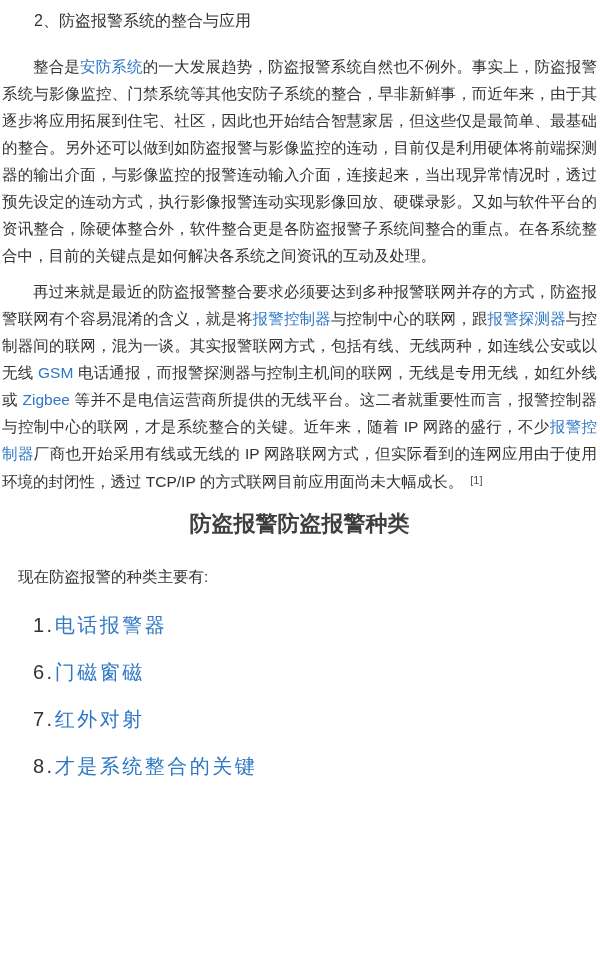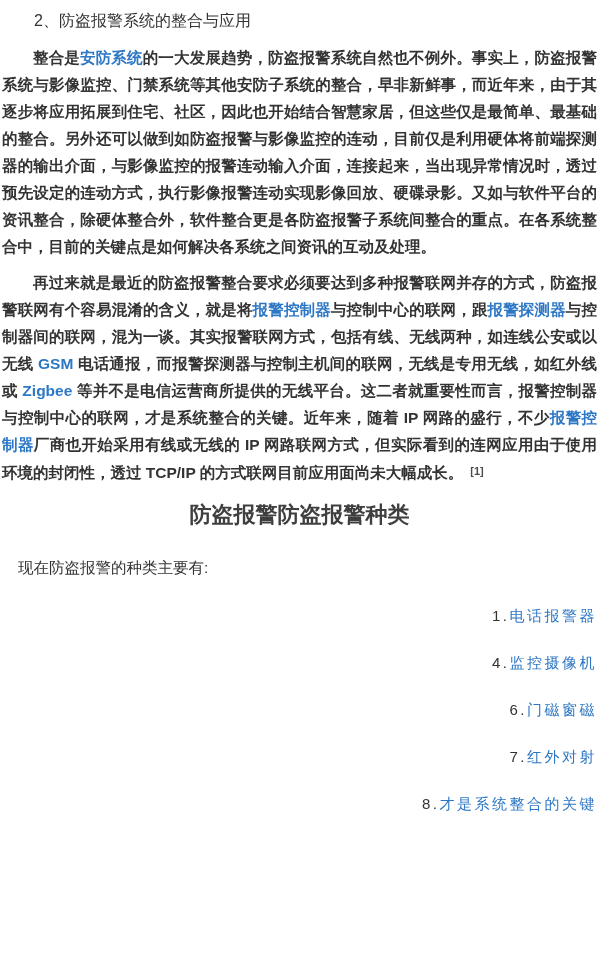--- a/index.html
+++ b/index.html
@@ -10,32 +10,31 @@
     font-family: "Liberation Sans", "DejaVu Sans", sans-serif;
     color: var(--text, #333333);
   }
   .page { padding: 10px 3px 0 2px; }
 
   .section-heading {
     font-size: 16px;
     line-height: 22px;
     text-indent: 2em;
     color: var(--text, #333333);
-    margin: 0 0 12px 0;
+    margin: 0 0 21px 0;
     font-weight: 400;
   }
 
   .para {
     font-size: 15.5px;
     line-height: 27px;
     text-indent: 2em;
     text-align: justify;
     margin: 0 0 9px 0;
     color: var(--text, #333333);
-    font-weight: bold;
   }
 
   a.link {
     color: var(--link, #2d77c5);
     text-decoration: none;
     cursor: pointer;
   }
 
   .ref {
     font-size: 11px;
@@ -57,26 +56,25 @@
   .intro {
     font-size: 15.5px;
     line-height: 20px;
     margin: 28px 0 0 16px;
     color: var(--text, #333333);
   }
 
   .type-list { margin-top: 28px; }
 
   .type-item {
-    font-size: 15px;
+    font-size: 20px;
     line-height: 20px;
     letter-spacing: 2.5px;
     margin: 0 0 27px 0;
     padding-left: 31px;
-    text-align: right;
   }
   .type-item .num { color: var(--text, #333333); }
 </style>
 </head>
 <body>
 
 <div class="page">
 
   <p class="section-heading">2、防盗报警系统的整合与应用</p>
 
@@ -84,19 +82,18 @@
     <p class="para"><span>整合是</span><a class="link">安防系统</a><span>的一大发展趋势，防盗报警系统自然也不例外。事实上，防盗报警系统与影像监控、门禁系统等其他安防子系统的整合，早非新鲜事，而近年来，由于其逐步将应用拓展到住宅、社区，因此也开始结合智慧家居，但这些仅是最简单、最基础的整合。另外还可以做到如防盗报警与影像监控的连动，目前仅是利用硬体将前端探测器的输出介面，与影像监控的报警连动输入介面，连接起来，当出现异常情况时，透过预先设定的连动方式，执行影像报警连动实现影像回放、硬碟录影。又如与软件平台的资讯整合，除硬体整合外，软件整合更是各防盗报警子系统间整合的重点。在各系统整合中，目前的关键点是如何解决各系统之间资讯的互动及处理。</span></p>
     <p class="para"><span>再过来就是最近的防盗报警整合要求必须要达到多种报警联网并存的方式，防盗报警联网有个容易混淆的含义，就是将</span><a class="link">报警控制器</a><span>与控制中心的联网，跟</span><a class="link">报警探测器</a><span>与控制器间的联网，混为一谈。其实报警联网方式，包括有线、无线两种，如连线公安或以无线 </span><a class="link">GSM</a><span> 电话通报，而报警探测器与控制主机间的联网，无线是专用无线，如红外线或 </span><a class="link">Zigbee</a><span> 等并不是电信运营商所提供的无线平台。这二者就重要性而言，报警控制器与控制中心的联网，才是系统整合的关键。近年来，随着 IP 网路的盛行，不少</span><a class="link">报警控制器</a><span>厂商也开始采用有线或无线的 IP 网路联网方式，但实际看到的连网应用由于使用环境的封闭性，透过 TCP/IP 的方式联网目前应用面尚未大幅成长。</span><span class="ref">[1]</span></p>
   </div>
 
   <h2 class="big-title">防盗报警防盗报警种类</h2>
 
   <p class="intro">现在防盗报警的种类主要有:</p>
 
   <div class="type-list">
       <div class="type-item"><span class="num">1.</span><a class="link">电话报警器</a></div>
-      <div class="type-item"><span class="num">4.</span><a class="link">监控摄像机</a></div>
       <div class="type-item"><span class="num">6.</span><a class="link">门磁窗磁</a></div>
       <div class="type-item"><span class="num">7.</span><a class="link">红外对射</a></div>
       <div class="type-item"><span class="num">8.</span><a class="link">才是系统整合的关键</a></div>
     </div>
 
 </div>
 
 </body></html>

